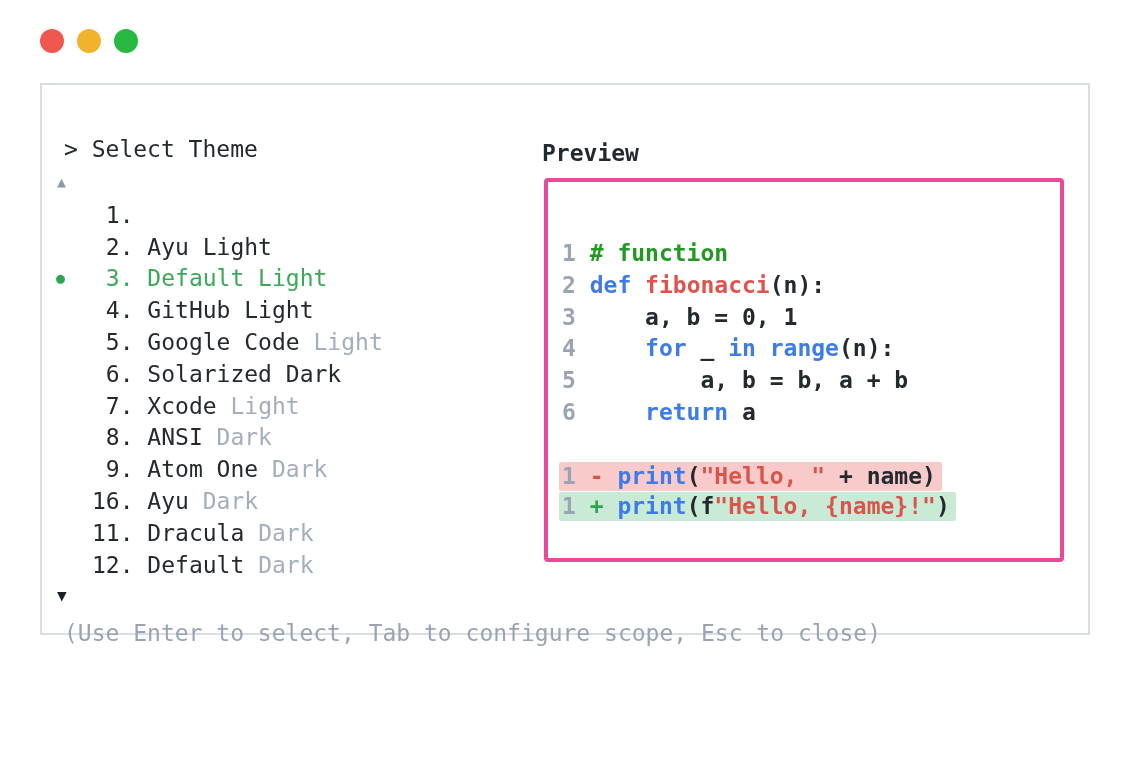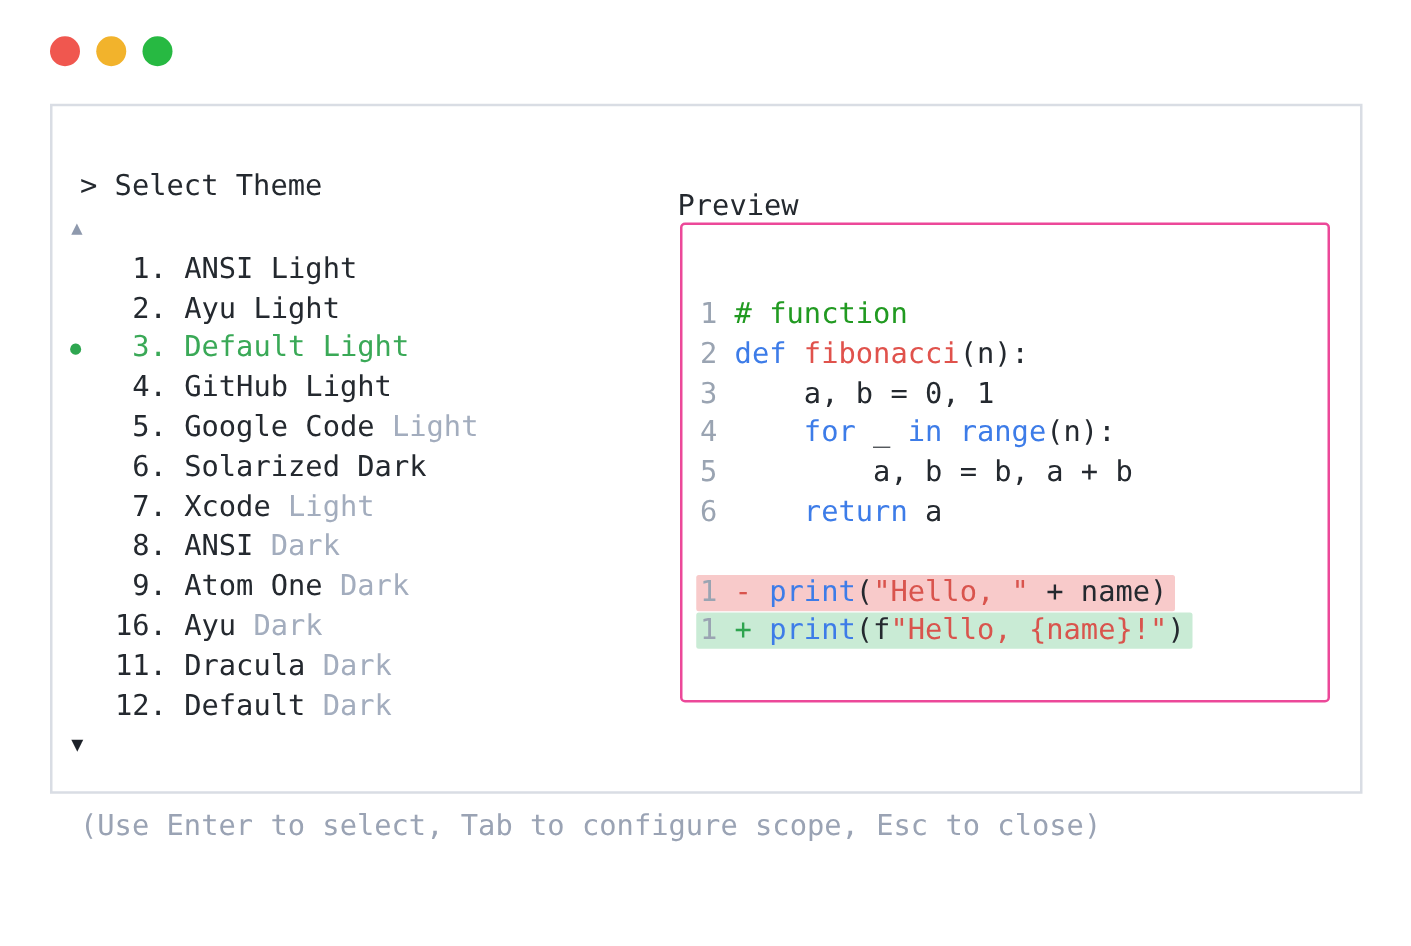--- a/index.html
+++ b/index.html
@@ -24,26 +24,26 @@
   .arrow-down { position:absolute; left:15px; top:495px; font-size:16px; color:#1c2128; line-height:32px; cursor:default; }
 
   .theme-list { position:absolute; left:14px; top:114px; }
   .trow { display:flex; align-items:center; height:31.8px; white-space:pre; cursor:pointer; }
   .trow .marker { width:36px; font-size:15px; color:#2ea650; }
   .trow .num { width:41.5px; text-align:right; }
   .trow .nm  { margin-left:13.85px; }
   .trow .sfx { margin-left:1ch; color:#a3adbe; }
   .trow.selected .num, .trow.selected .nm { color:#3aa957; }
 
-  .footer { position:absolute; left:22px; top:560px; color:#9aa3b4; line-height:32px; white-space:pre; }
+  .footer { position:absolute; left:22px; top:532px; color:#9aa3b4; line-height:32px; white-space:pre; }
 
   
-  .preview-title { position:absolute; left:500px; top:64px; line-height:32px; }
+  .preview-title { position:absolute; left:500px; top:52px; line-height:32px;font-weight:bold; }
   .preview-box { position:absolute; left:502px; top:93px; width:520px; height:384px;
-    border:2px solid #ec4899; border-radius:4px; background:#fff; overflow:hidden; }
+    border:4px solid #ec4899; border-radius:4px; background:#fff; overflow:hidden;font-weight:bold; }
   .code { position:absolute; left:14px; top:56px; white-space:pre; font-size:23px; }
   .code-line { height:31.8px; line-height:31.8px; }
   .code-line .ln { display:inline-block; width:1ch; margin-right:1ch; text-align:right; color:#9aa4b2; }
   .code-line.removed, .code-line.added { width:max-content; height:29px; line-height:29px;
     margin:1.4px 0; padding:0 6px 0 3px; margin-left:-3px; border-radius:2px; }
   .code-line.removed { background:#f8caca; }
   .code-line.added   { background:#c9ebd5; }
 
   .tk-plain    { color:#24292f; }
   .tk-comment  { color:#219a21; }
@@ -61,21 +61,21 @@
   <span class="tl tl-yellow"></span>
   <span class="tl tl-green"></span>
 </div>
 
 <div class="panel">
   <div class="prompt">&gt; Select Theme</div>
 
   <div class="arrow-up">▲</div>
 
   <div class="theme-list">
-      <div class="trow"><span class="marker"></span><span class="num">1.</span><span class="nm">ANSI Light</span></div>
+      <div class="trow"><span class="marker"></span><span class="num">1.</span></div>
       <div class="trow"><span class="marker"></span><span class="num">2.</span><span class="nm">Ayu Light</span></div>
       <div class="trow selected"><span class="marker">●</span><span class="num">3.</span><span class="nm">Default Light</span></div>
       <div class="trow"><span class="marker"></span><span class="num">4.</span><span class="nm">GitHub Light</span></div>
       <div class="trow"><span class="marker"></span><span class="num">5.</span><span class="nm">Google Code</span><span class="sfx">Light</span></div>
       <div class="trow"><span class="marker"></span><span class="num">6.</span><span class="nm">Solarized Dark</span></div>
       <div class="trow"><span class="marker"></span><span class="num">7.</span><span class="nm">Xcode</span><span class="sfx">Light</span></div>
       <div class="trow"><span class="marker"></span><span class="num">8.</span><span class="nm">ANSI</span><span class="sfx">Dark</span></div>
       <div class="trow"><span class="marker"></span><span class="num">9.</span><span class="nm">Atom One</span><span class="sfx">Dark</span></div>
       <div class="trow"><span class="marker"></span><span class="num">16.</span><span class="nm">Ayu</span><span class="sfx">Dark</span></div>
       <div class="trow"><span class="marker"></span><span class="num">11.</span><span class="nm">Dracula</span><span class="sfx">Dark</span></div>

